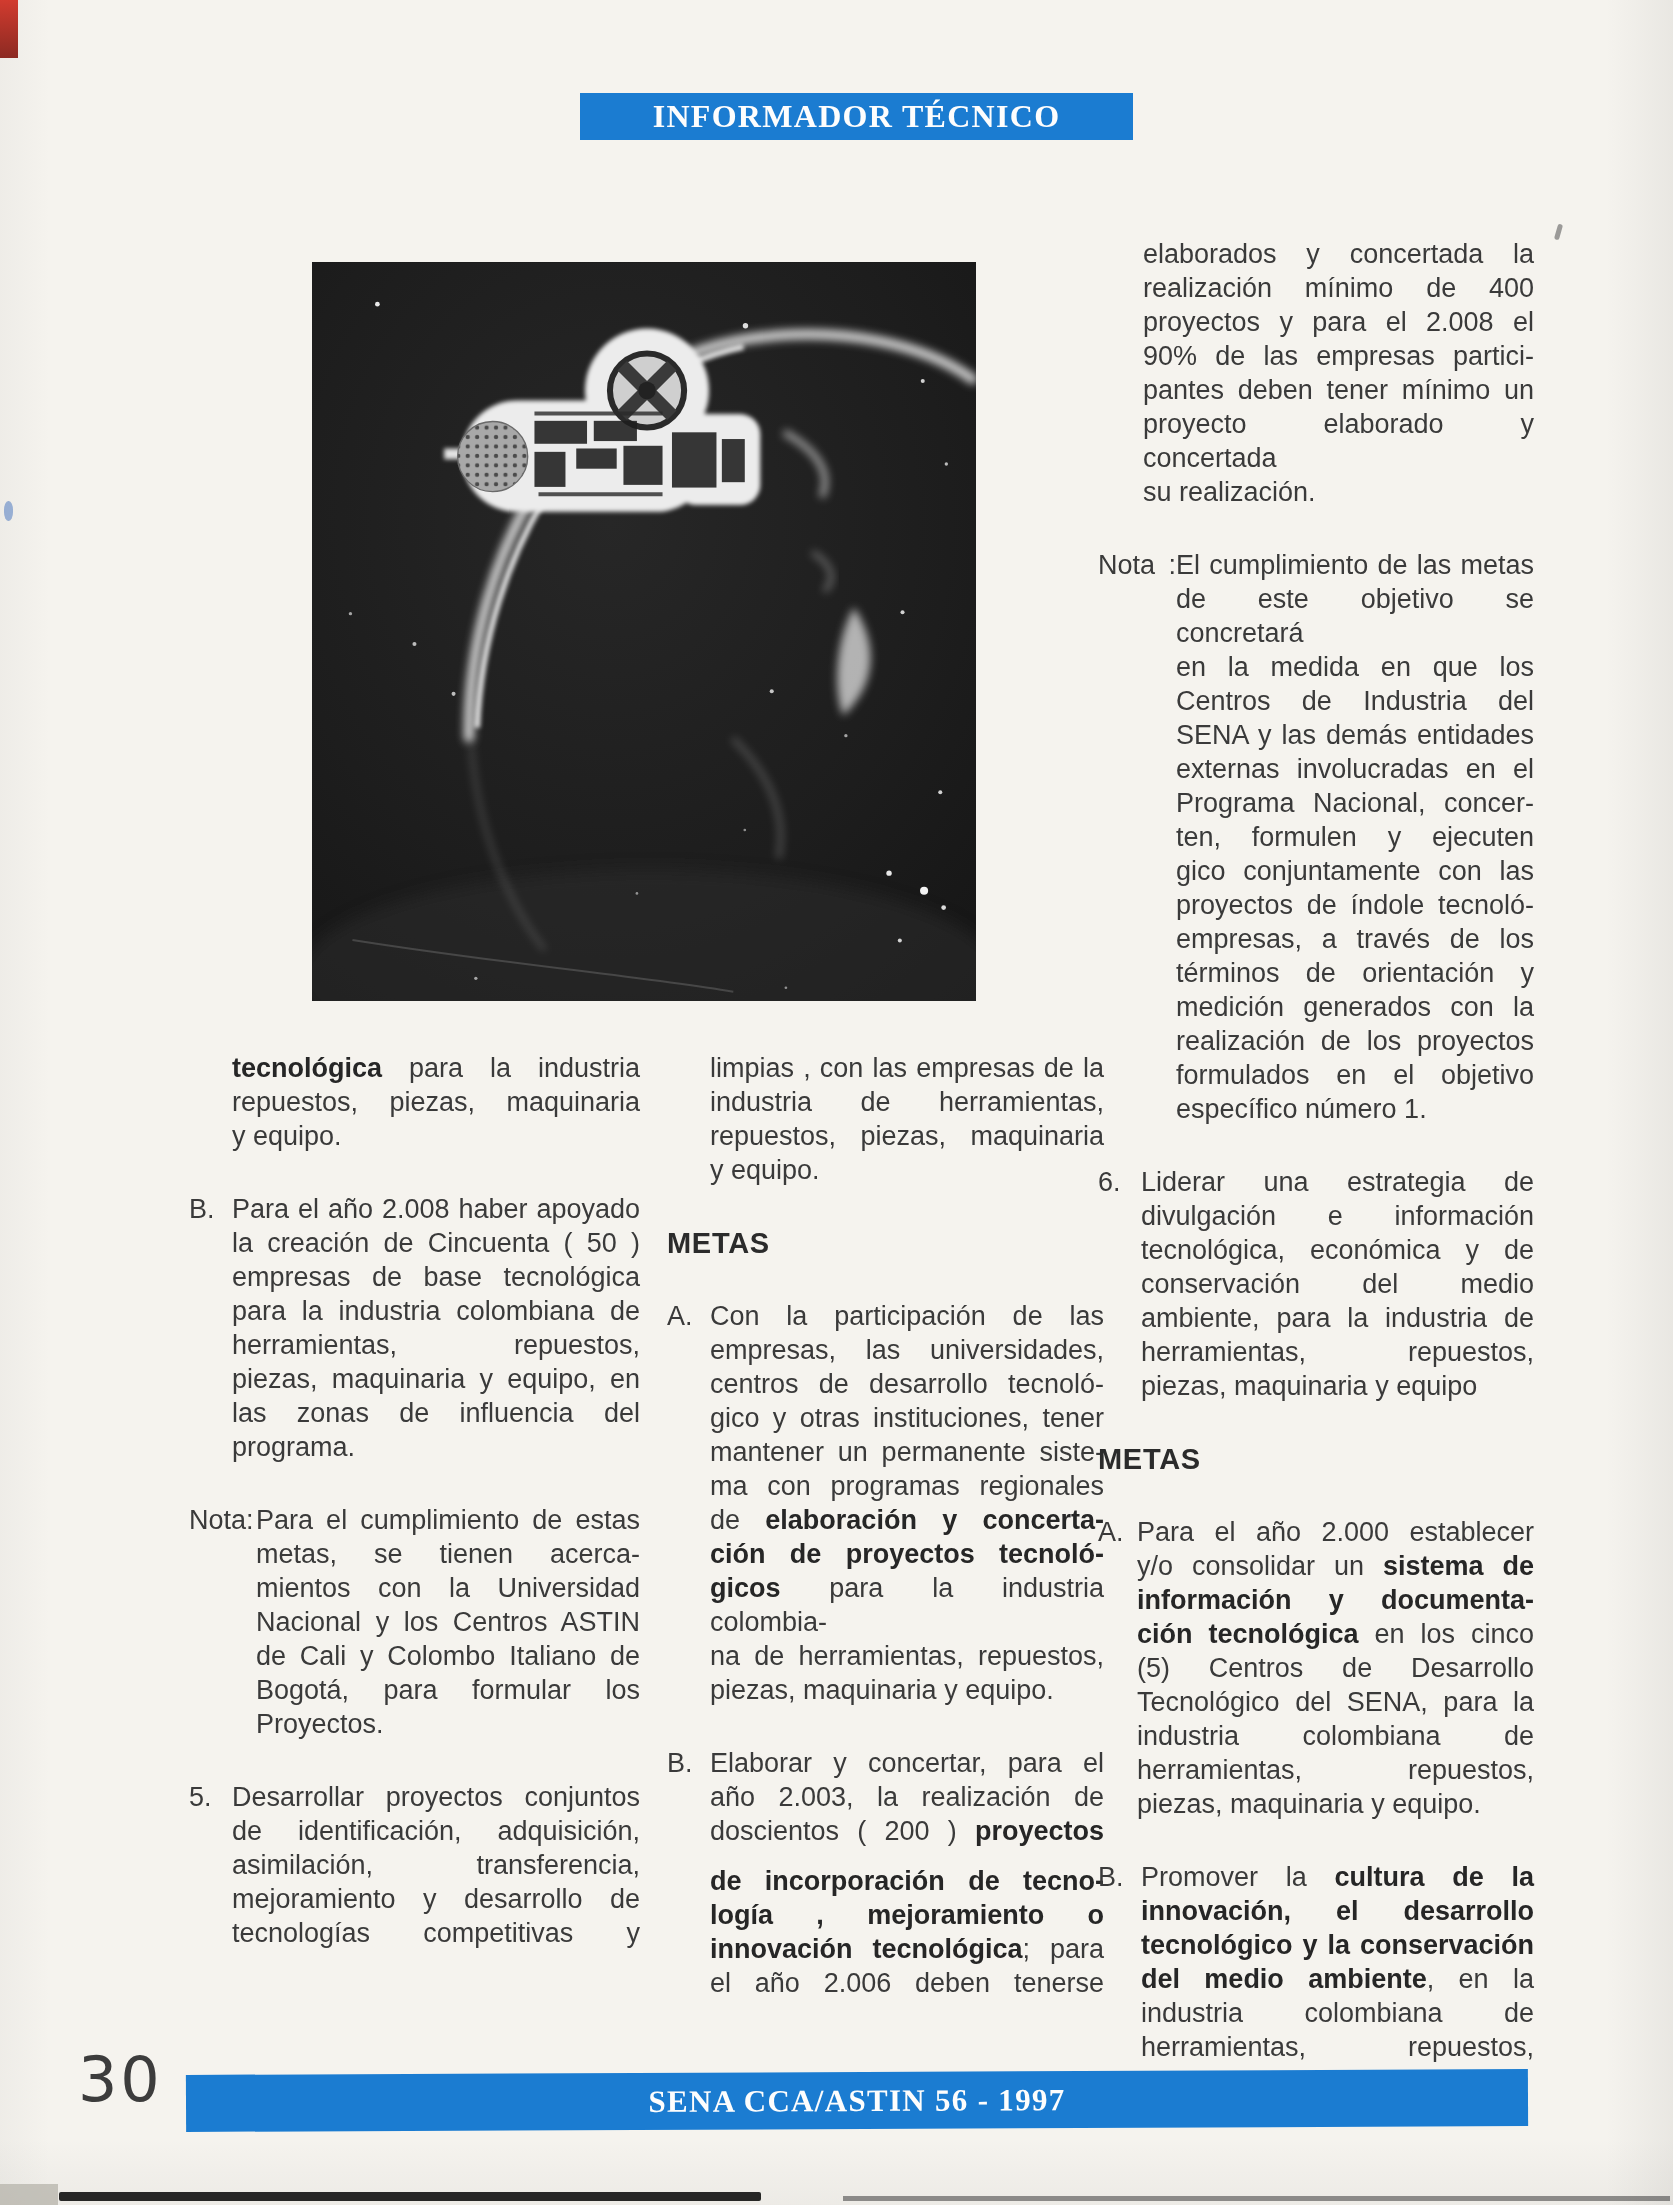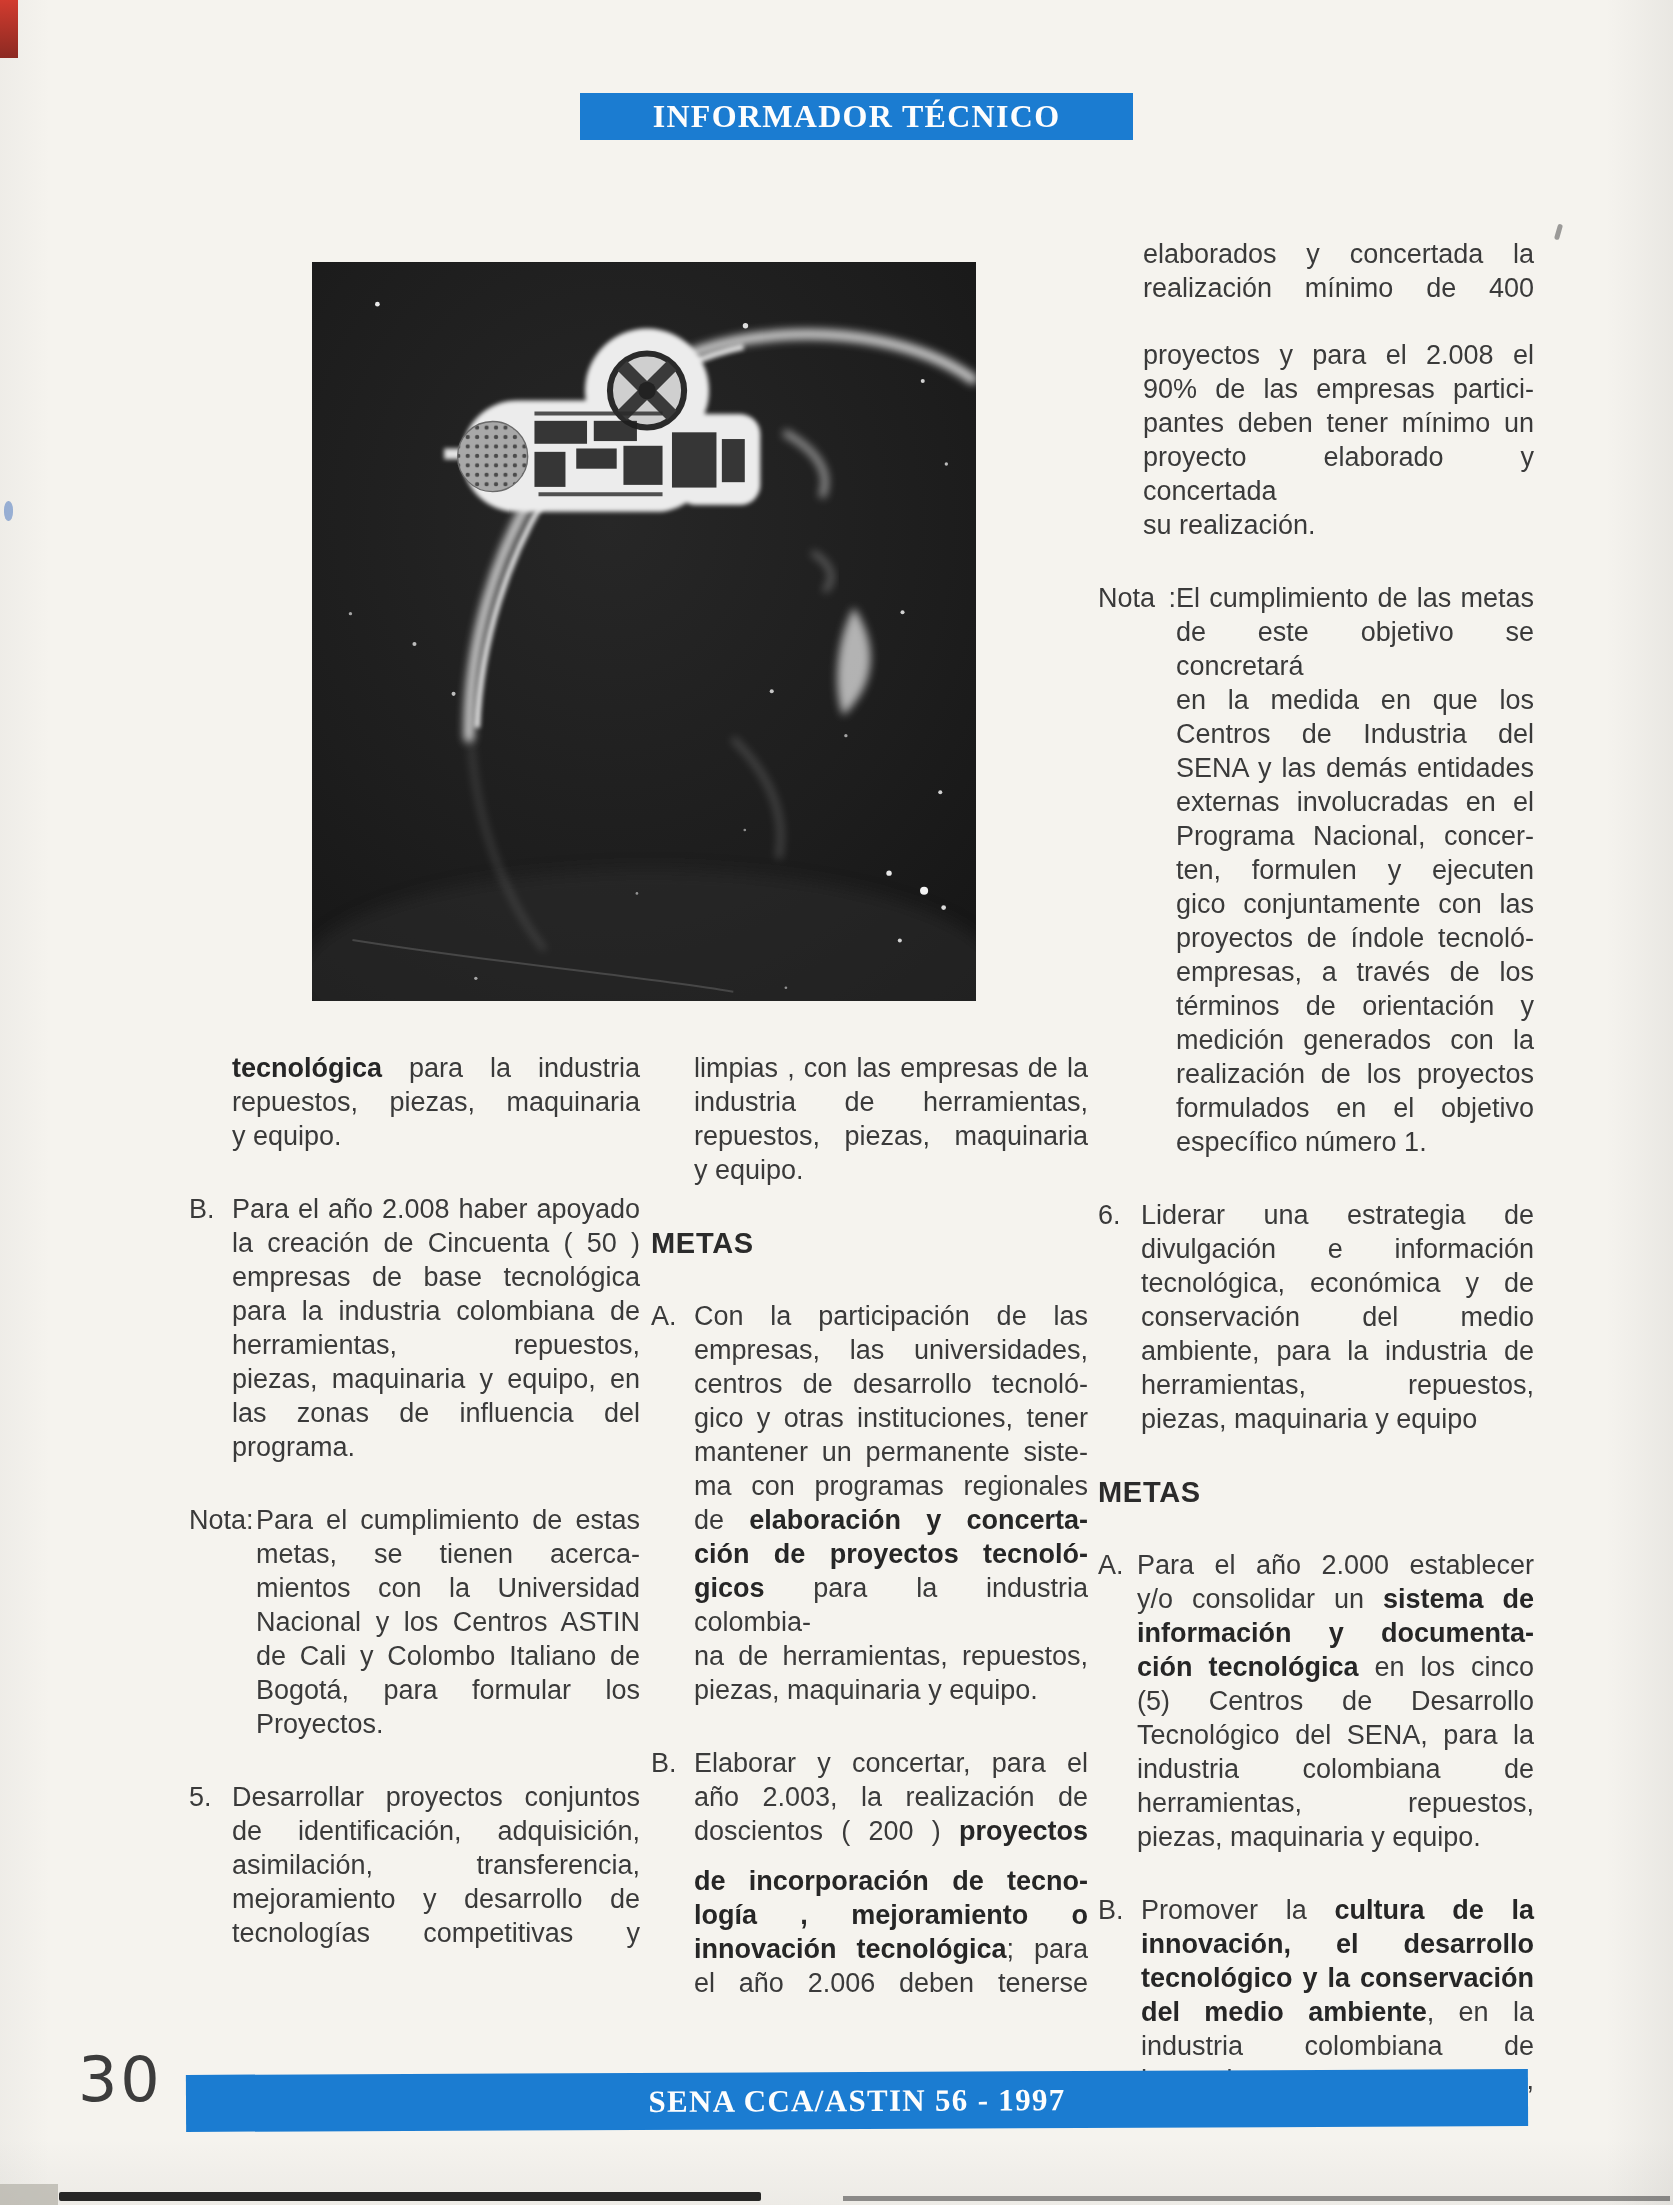--- a/index.html
+++ b/index.html
@@ -49,21 +49,21 @@
     background:#181818;
   }
   .photo svg { display:block; }
 
   
   .col {
     position:absolute; color:var(--ink,#3a3a3a);
     font-size:27px; line-height:34px;
   }
   .col1 { left:189px;  top:1051px; width:451px; }
-  .col2 { left:651px;  top:1051px; width:437px; }
+  .col2 { left:667px;  top:1051px; width:437px; }
   .col3 { left:1098px; top:237px;  width:436px; }
   .block { margin:0 0 39px 0; }
   .block:last-child { margin-bottom:0; }
   .line { text-align:justify; text-align-last:justify; }
   .line.end { text-align-last:left; }
   .label { display:inline-block; vertical-align:baseline; }
   .bold { font-weight:bold; color:#262626; }
   .heading {
     font-weight:bold; font-size:29px; color:#2b2b2b;
     margin:0 0 39px 0; line-height:34px; letter-spacing:0.7px;
@@ -250,21 +250,21 @@
         <div class="line" style="padding-left: 43px; margin-top: 16px;"><span class="bold">de incorporación de tecno-</span></div>
         <div class="line" style="padding-left: 43px;"><span class="bold">logía , mejoramiento o</span></div>
         <div class="line" style="padding-left: 43px;"><span class="bold">innovación tecnológica</span><span>; para</span></div>
         <div class="line" style="padding-left: 43px;"><span>el año 2.006 deben tenerse</span></div>
       </div>
     </div>
   <div class="col col3">
       <div class="block">
         <div class="line" style="padding-left: 45px;"><span>elaborados y concertada la</span></div>
         <div class="line" style="padding-left: 45px;"><span>realización mínimo de 400</span></div>
-        <div class="line" style="padding-left: 45px; margin-top: 33px;"><span>proyectos y para el 2.008 el</span></div>
+        <div class="line" style="padding-left: 45px;"><span>proyectos y para el 2.008 el</span></div>
         <div class="line" style="padding-left: 45px;"><span>90% de las empresas partici-</span></div>
         <div class="line" style="padding-left: 45px;"><span>pantes deben tener mínimo un</span></div>
         <div class="line" style="padding-left: 45px;"><span>proyecto elaborado y concertada</span></div>
         <div class="line end" style="padding-left: 45px;"><span>su realización.</span></div>
       </div>
       <div class="block">
         <div class="line"><span class="label" style="width: 78px;">Nota :</span><span>El cumplimiento de las metas</span></div>
         <div class="line" style="padding-left: 78px;"><span>de este objetivo se concretará</span></div>
         <div class="line" style="padding-left: 78px;"><span>en la medida en que los</span></div>
         <div class="line" style="padding-left: 78px;"><span>Centros de Industria del</span></div>

